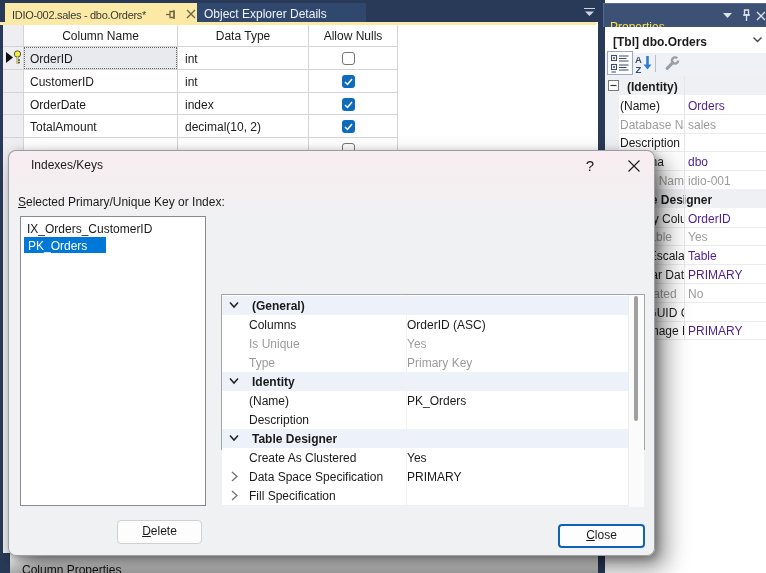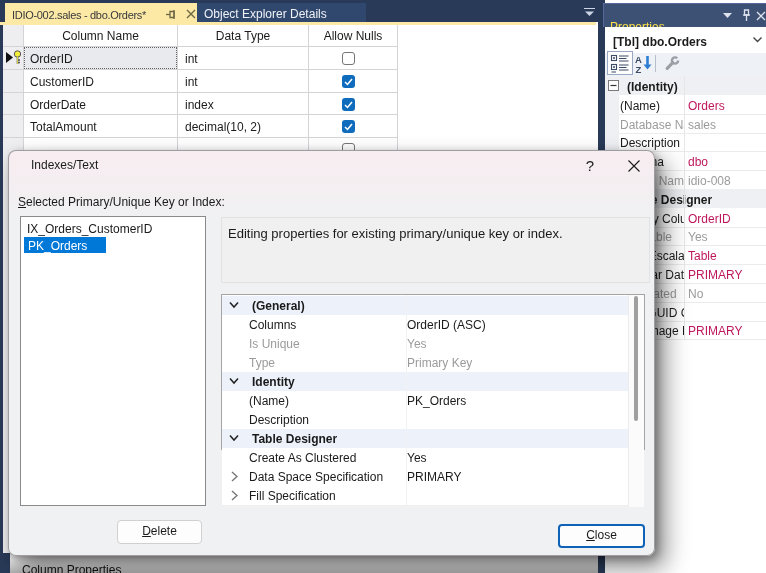--- a/index.html
+++ b/index.html
@@ -30,21 +30,21 @@
   #props{left:605px;top:0;width:161px;height:573px;background:#ffffff;}
   #ptitle{left:603px;top:3px;width:163px;height:24px;background:#3d5175;border-top:1px solid #56689c;border-left:1px solid #56689c;box-sizing:border-box;}
   #ptitle .lbl{position:absolute;left:6px;top:16px;font-size:12px;color:#fde047;}
   #pcombo{left:605px;top:27px;width:161px;height:26px;background:#ffffff;}
   #pcombo .lbl{position:absolute;left:8px;top:8px;font-size:12px;font-weight:bold;color:#1b1b1b;}
   #ptool{left:605px;top:53px;width:161px;height:23px;background:#eef1f5;}
   #pgrid{left:605px;top:76px;width:161px;height:263px;background:#ffffff;font-size:12px;}
   .prow{position:absolute;left:0;width:161px;height:19px;}
   .pcat{background:#eef0f3;font-weight:bold;}
   .pname{position:absolute;left:15px;top:4px;width:64px;overflow:hidden;white-space:nowrap;color:#1b1b1b;}
-  .pval{position:absolute;left:83px;top:4px;width:78px;overflow:hidden;white-space:nowrap;color:#be185d;}
+  .pval{position:absolute;left:83px;top:4px;width:78px;overflow:hidden;white-space:nowrap;color:#4c1d95;}
   .gray .pname,.gray .pval{color:#9b9b9b;}
   .pgut{position:absolute;left:0;top:0;width:14px;height:19px;background:#eef0f3;}
   .psep{position:absolute;left:14px;width:147px;height:1px;background:#ebebeb;}
   #pvline{position:absolute;left:79px;top:0px;width:1px;height:263px;background:#e7e7e7;}
   
   #dlg{left:8px;top:150px;width:647px;height:406px;background:linear-gradient(180deg,#f8edf1 0%,#f4eef1 8%,#f0f1f2 16%,#f0f1f2 100%);border-radius:8px;border:1px solid rgba(90,90,95,0.55);box-shadow:10px 12px 24px rgba(0,0,0,0.45), 3px 3px 9px rgba(0,0,0,0.30);box-sizing:border-box;}
   #dlg .title{position:absolute;left:22px;top:7px;font-size:12px;color:#1a1a1a;}
   #dlgq{position:absolute;left:570px;top:4px;width:22px;height:22px;font-size:15px;color:#1a1a1a;text-align:center;line-height:22px;}
   #dlgsel{position:absolute;left:9px;top:44px;font-size:12px;color:#1a1a1a;}
   #lbox{position:absolute;left:11px;top:65px;width:186px;height:290px;background:#fff;border:1px solid #8a8a8a;box-sizing:border-box;}
@@ -237,21 +237,21 @@
     <div class="psep" style="top:75px"></div>
     <div class="prow" style="top:75px">
       <div class="pgut"></div>
       <span class="pname">Schema</span>
       <span class="pval">dbo</span>
     </div>
     <div class="psep" style="top:94px"></div>
     <div class="prow gray" style="top:94px">
       <div class="pgut"></div>
       <span class="pname">Server Name</span>
-      <span class="pval">idio-008</span>
+      <span class="pval">idio-001</span>
     </div>
     <div class="psep" style="top:113px"></div>
     <div class="prow pcat" style="top:113px">
       <svg style="position:absolute;left:3px;top:4px" width="11" height="11" viewBox="0 0 11 11">
         <rect x="0.5" y="0.5" width="10" height="10" fill="#fff" stroke="#7a7a7a"></rect>
         <path d="M2.5 5.5 H8.5" stroke="#333" stroke-width="1.2"></path>
       </svg>
       <span class="pname" style="left:22px;width:135px;">Table Designer</span>
     </div>
     <div class="prow" style="top:132px">
@@ -293,33 +293,30 @@
     <div class="prow" style="top:244px">
       <div class="pgut"></div>
       <span class="pname">Text/Image Filegroup</span>
       <span class="pval">PRIMARY</span>
     </div>
     <div class="psep" style="top:263px"></div>
     <div id="pvline"></div>
   </div>
 
   <div id="dlg" class="abs">
-    <span class="title">Indexes/Text</span>
+    <span class="title">Indexes/Keys</span>
     <div id="dlgq">?</div>
     <svg class="abs" style="left:619px;top:9px" width="12" height="12" viewBox="0 0 12 12">
       <path d="M0.5 0.5 L11.5 11.5 M11.5 0.5 L0.5 11.5" stroke="#1a1a1a" stroke-width="1.1"></path>
     </svg>
     <div id="dlgsel"><u>S</u>elected Primary/Unique Key or Index:</div>
     <div id="lbox">
       <div class="i1">IX_Orders_CustomerID</div>
       <div class="i2">PK_Orders</div>
     </div>
-    <div id="ebox">
-      <span class="lbl">Editing properties for existing primary/unique key or index.</span>
-    </div>
     <div id="dgrid">
       <div class="drow dcat" style="top:1px">
         <svg style="position:absolute;left:7px;top:5px" width="10" height="8" viewBox="0 0 10 8">
           <path d="M1 1.5 L5 6 L9 1.5" stroke="#222" stroke-width="1.5" fill="none"></path>
         </svg>
         <span class="nm">(General)</span>
       </div>
       <div class="drow" style="top:20px">
         <span class="nm">Columns</span>
         <span class="vl">OrderID (ASC)</span>

